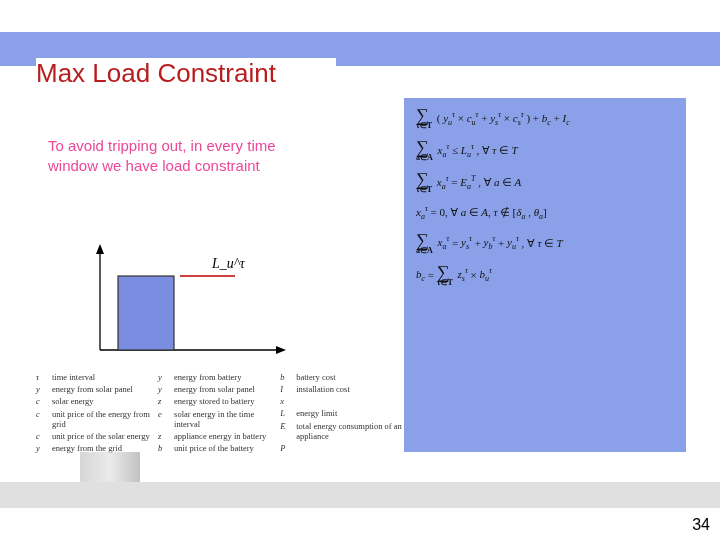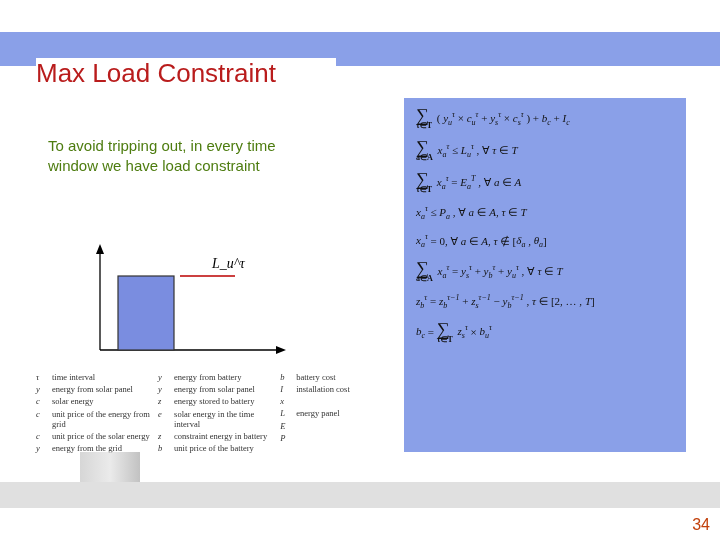--- a/index.html
+++ b/index.html
@@ -26,21 +26,21 @@
     font-weight: 400;
     color: #b91c1c;
     padding-right: 10px;
   }
   .body-text {
     position: absolute;
     top: 136px; left: 48px;
     width: 230px;
     font-size: 15px;
     line-height: 1.35;
-    color: #4d7c0f;
+    color: #ec4899;
   }
   .equations-panel {
     position: absolute;
     top: 98px; left: 404px;
     width: 282px; height: 354px;
     background: #8aa0e8;
     padding: 10px 12px;
     font-family: "Times New Roman", serif;
     font-size: 11px;
     color: #111;
@@ -92,21 +92,21 @@
     position: absolute;
     left: 80px; bottom: 58px;
     width: 60px; height: 30px;
     background: linear-gradient(90deg,#bbb,#ddd,#999);
     opacity: 0.6;
   }
   .page-num {
     position: absolute;
     right: 10px; bottom: 6px;
     font-size: 16px;
-    color: #c2410c;
+    color: #000000;
   }
 </style>
 </head>
 <body>
 
 <div class="top-accent"></div>
 
 <h1 class="title">Max Load Constraint</h1>
 
 <p class="body-text">To avoid tripping out, in every time window we have load constraint</p>
@@ -118,31 +118,25 @@
   </p>
   <p>
     <span class="bigop">∑<span class="lim">a∈A</span></span>
     <i>x<sub>a</sub><sup>τ</sup></i> ≤ <i>L<sub>u</sub><sup>τ</sup></i> , ∀ <i>τ</i> ∈ <i>T</i>
   </p>
   <p>
     <span class="bigop">∑<span class="lim">τ∈T</span></span>
     <i>x<sub>a</sub><sup>τ</sup></i> = <i>E<sub>a</sub><sup>T</sup></i> , ∀ <i>a</i> ∈ <i>A</i>
   </p>
   <p>
-    <i>x<sub>a</sub><sup>τ</sup></i> ≤ <i>P<sub>a</sub></i> , ∀ <i>a</i> ∈ <i>A</i>, <i>τ</i> ∈ <i>T</i>
-  </p>
-  <p>
     <i>x<sub>a</sub><sup>τ</sup></i> = 0, ∀ <i>a</i> ∈ <i>A</i>, <i>τ</i> ∉ [<i>δ<sub>a</sub></i> , <i>θ<sub>a</sub></i>]
   </p>
   <p>
     <span class="bigop">∑<span class="lim">a∈A</span></span>
     <i>x<sub>a</sub><sup>τ</sup></i> = <i>y<sub>s</sub><sup>τ</sup></i> + <i>y<sub>b</sub><sup>τ</sup></i> + <i>y<sub>u</sub><sup>τ</sup></i> , ∀ <i>τ</i> ∈ <i>T</i>
-  </p>
-  <p>
-    <i>z<sub>b</sub><sup>τ</sup></i> = <i>z<sub>b</sub><sup>τ−1</sup></i> + <i>z<sub>s</sub><sup>τ−1</sup></i> − <i>y<sub>b</sub><sup>τ−1</sup></i> , <i>τ</i> ∈ [2, … , <i>T</i>]
   </p>
   <p>
     <i>b<sub>c</sub></i> =
     <span class="bigop">∑<span class="lim">τ∈T</span></span>
     <i>z<sub>s</sub><sup>τ</sup></i> × <i>b<sub>u</sub><sup>τ</sup></i>
   </p>
 </div>
 
 <div class="chart">
   <svg viewBox="0 0 210 120">
@@ -195,45 +189,46 @@
       <div class="legend-row">
         <span class="sym">z</span>
         <span class="desc">energy stored to battery</span>
       </div>
       <div class="legend-row">
         <span class="sym">e</span>
         <span class="desc">solar energy in the time interval</span>
       </div>
       <div class="legend-row">
         <span class="sym">z</span>
-        <span class="desc">constraint energy in battery</span>
+        <span class="desc">appliance energy in battery</span>
       </div>
       <div class="legend-row">
         <span class="sym">b</span>
         <span class="desc">unit price of the battery</span>
       </div>
     </div>
   <div class="legend-col">
       <div class="legend-row">
         <span class="sym">b</span>
         <span class="desc">battery cost</span>
       </div>
       <div class="legend-row">
         <span class="sym">I</span>
         <span class="desc">installation cost</span>
       </div>
       <div class="legend-row">
         <span class="sym">x</span>
       </div>
       <div class="legend-row">
         <span class="sym">L</span>
-        <span class="desc">energy panel</span>
+        <span class="desc">energy limit</span>
       </div>
       <div class="legend-row">
         <span class="sym">E</span>
+        <span class="desc">total energy consumption of an appliance</span>
       </div>
       <div class="legend-row">
         <span class="sym">P</span>
       </div>
     </div>
 </div>
 
 <div class="footer-img"></div>
 <div class="footer-bar"></div>
 <div class="page-num">34</div>

